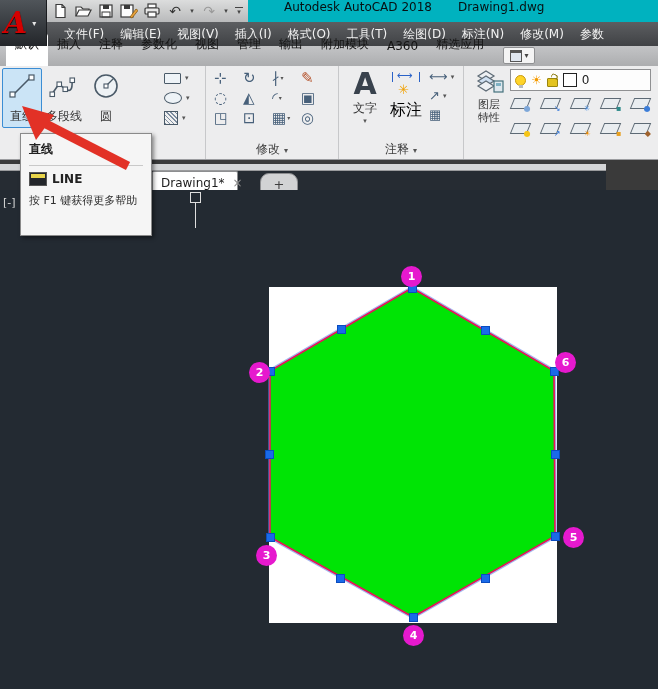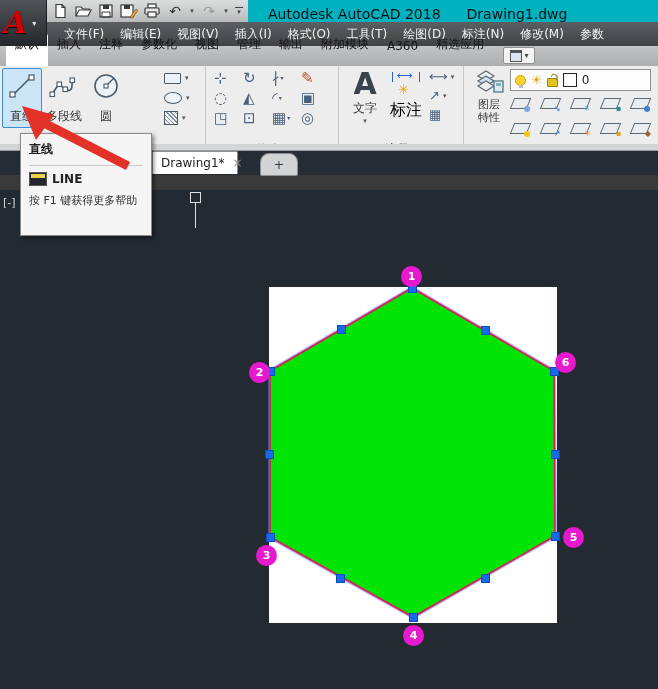--- a/index.html
+++ b/index.html
@@ -8,22 +8,22 @@
        -webkit-font-smoothing:antialiased;}
   
   .titlebar{position:absolute;left:0;top:0;width:658px;height:22px;background:#00b2bf;}
   .qat{position:absolute;left:46px;top:0;width:202px;height:22px;
        background:linear-gradient(#dcdddd,#b9babb);display:flex;align-items:center;gap:3px;padding:0 4px;box-sizing:border-box;}
   .qat .qbtn{width:20px;height:18px;display:flex;align-items:center;justify-content:center;}
   .qat svg{display:block;}
   .qchar{font-size:14px;color:#333;line-height:18px;}
   .qchar.dis{color:#9a9a9a;}
   .qdrop{font-size:7px;color:#444;width:8px;text-align:center;}
-  .title-text{position:absolute;left:268px;top:0;height:22px;display:flex;align-items:flex-end;gap:26px;
-              color:#061012;font-size:14px;font-weight:500;}
+  .title-text{position:absolute;left:284px;top:0;height:22px;display:flex;align-items:flex-start;gap:26px;
+              color:#061012;font-size:12px;font-weight:500;}
   
   .appbtn{position:absolute;left:0;top:0;width:46px;height:46px;z-index:12;
           background:linear-gradient(#50555a,#23262a);display:flex;align-items:center;border-right:1px solid #1a1c1f;}
   .appbtn .biga{font-family:"DejaVu Serif","Liberation Serif",serif;font-weight:bold;font-style:italic;
                 font-size:30px;color:#d40000;text-shadow:0 1px 1px #000;padding-left:4px;line-height:40px;}
   .appbtn .adrop{color:#e8e8e8;font-size:8px;margin-left:5px;}
   
   .menubar{position:absolute;left:0;top:22px;width:658px;height:24px;box-sizing:border-box;
            background:linear-gradient(#5c5e61,#404245);display:flex;align-items:center;padding-left:56px;}
   .menu-item{color:#f2f2f2;font-size:12px;padding:3px 8px;white-space:nowrap;}
@@ -81,21 +81,21 @@
   .bulb:after{content:"";position:absolute;left:2.5px;top:9px;width:4px;height:3px;background:#b8bcbe;}
   .sun{color:#f59b00;font-size:12px;line-height:12px;}
   .lock{width:9px;height:7px;background:#e3c31f;border:1px solid #9a850e;border-radius:1px;position:relative;margin-top:5px;}
   .lock:before{content:"";position:absolute;left:3px;top:-5px;width:5px;height:4px;border:1.4px solid #8a7a10;border-bottom:none;border-radius:3px 3px 0 0;transform:rotate(28deg);}
   .lcolor{width:12px;height:12px;background:#fff;border:1px solid #222;}
   .lname{font-size:12px;color:#222;}
   .lay-row{position:absolute;display:flex;gap:13px;}
   .chip{position:relative;width:15px;height:9px;border:1px solid #5d6a75;background:#e9edf0;transform:skewX(-22deg);}
   .chip .badge{position:absolute;right:-5px;bottom:-5px;font-size:8px;transform:skewX(22deg);line-height:8px;}
   
-  .filetabs{position:absolute;left:0;top:144px;width:658px;height:30px;}
+  .filetabs{position:absolute;left:0;top:164px;width:606px;height:30px;}
   .ft-strip{height:6px;background:#d4d5d6;border-bottom:1px solid #9a9b9d;}
   .ft-bar{height:24px;background:#262c33;position:relative;}
   .ftab{position:absolute;left:152px;top:0;width:86px;height:23px;background:#fff;border:1px solid #8d8e90;border-bottom:none;
         display:flex;align-items:center;gap:8px;padding:0 8px;box-sizing:border-box;border-radius:2px 2px 0 0;}
   .ftab .fname{font-size:12px;color:#1c1c1c;}
   .ftab .fclose{font-size:12px;color:#8b8b8b;}
   .plus-chip{position:absolute;left:260px;top:2px;width:36px;height:21px;background:#d2d3d4;border:1px solid #8d8e90;
              border-radius:9px 9px 2px 2px;display:flex;align-items:center;justify-content:center;font-size:13px;color:#3e3e3e;}
   
   .canvas{position:absolute;left:0;top:190px;width:658px;height:499px;background:#232a32;}

